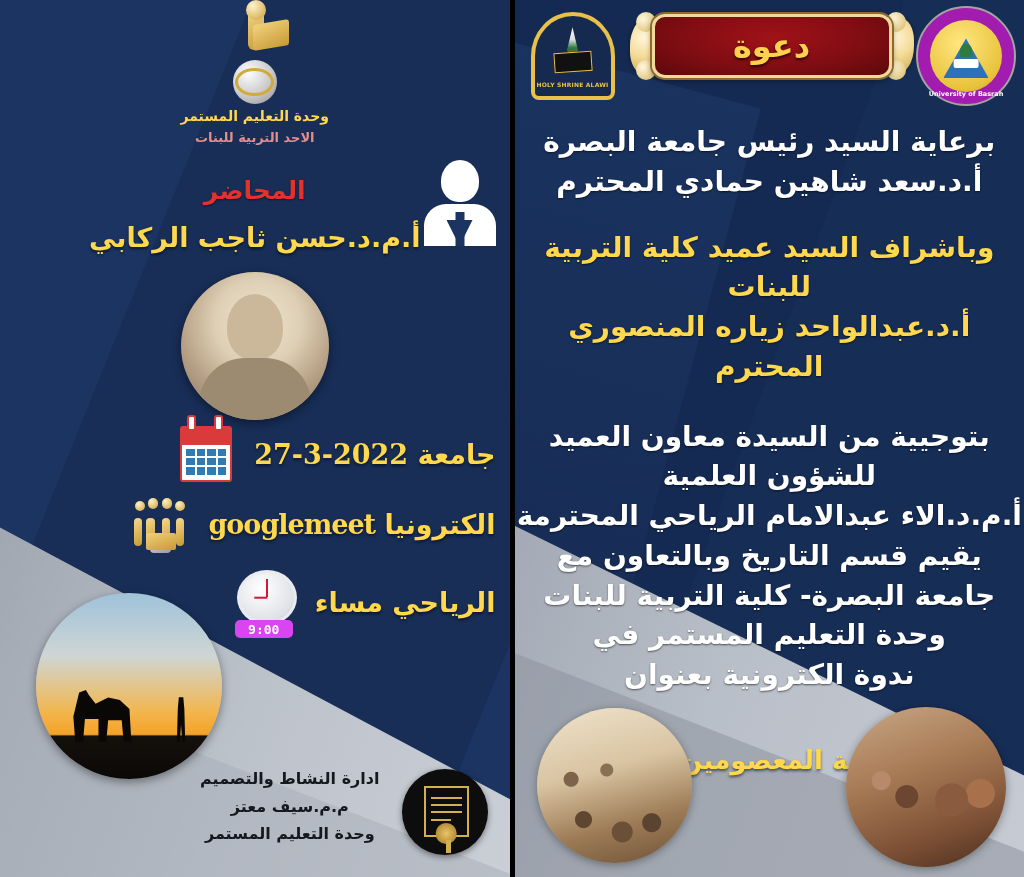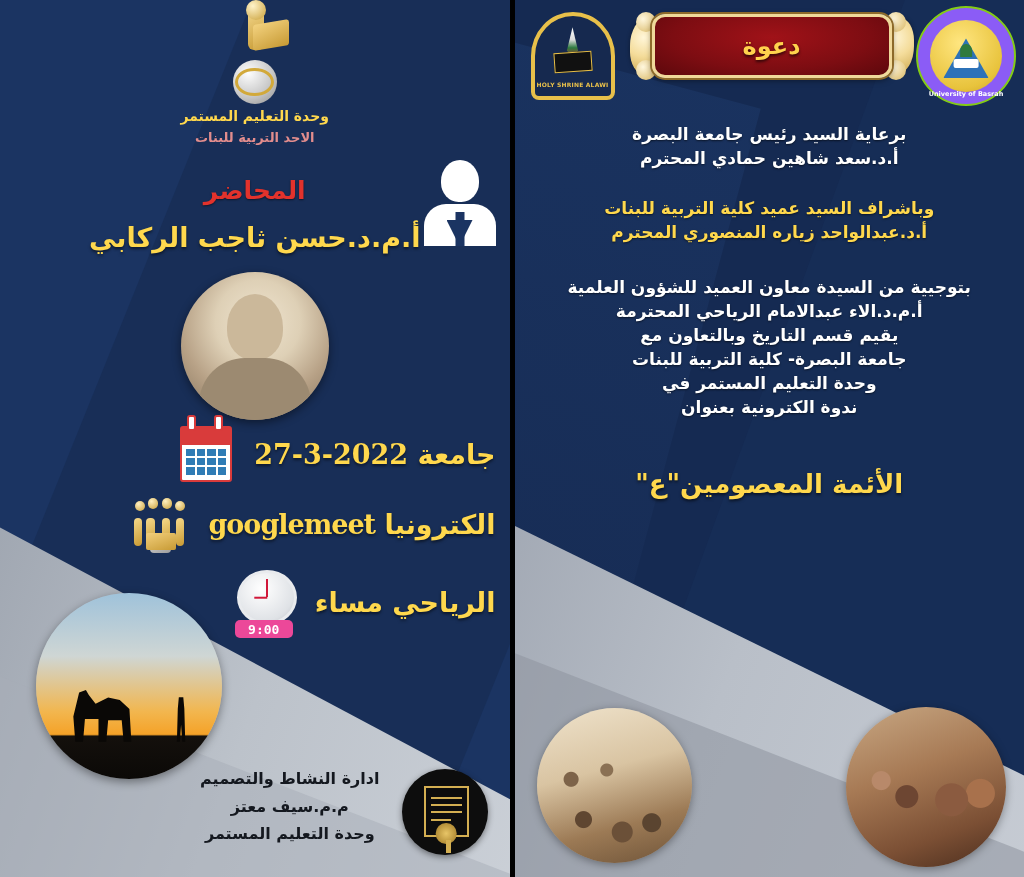--- a/index.html
+++ b/index.html
@@ -43,35 +43,35 @@
 
   
   .logo-mosque{position:absolute;top:6px;left:10px;width:96px;height:100px;z-index:6;}
   .logo-basrah{position:absolute;top:6px;right:8px;width:100px;height:100px;z-index:6;}
 
   .invite-badge{position:absolute;top:14px;left:137px;width:240px;height:64px;z-index:6;}
   .invite-plate{position:absolute;inset:0;border-radius:13px;
     background:radial-gradient(ellipse at 50% 35%,#a01218 0%,#7d0d12 60%,#5d080c 100%);
     border:3px solid #f0d99a;box-shadow:0 0 0 2px #8d6a2a,0 2px 6px rgba(0,0,0,.5);}
   .invite-text{position:absolute;inset:0;display:flex;align-items:center;justify-content:center;
-    color:#ffd24d;font-size:24px;font-weight:bold;letter-spacing:1px;
+    color:#ffd24d;font-size:32px;font-weight:bold;letter-spacing:1px;
     text-shadow:0 2px 3px rgba(0,0,0,.65);border-radius:22px;}
   .orn{position:absolute;top:4px;width:34px;height:56px;
     background:radial-gradient(circle at 40% 35%,#fff6d8 0%,#f4dc9a 45%,#c9a348 100%);
     border-radius:50% 40% 50% 40%;box-shadow:0 0 4px rgba(0,0,0,.4);}
   .orn.l{left:-22px;}
   .orn.r{right:-22px;}
   .orn:before,.orn:after{content:"";position:absolute;width:20px;height:20px;border-radius:50%;
     background:radial-gradient(circle at 35% 35%,#fff7dd,#d8b662);}
   .orn:before{top:-6px;left:6px;}
   .orn:after{bottom:-6px;left:6px;}
 
   
   .l-content{position:relative;z-index:5;padding-top:122px;text-align:center;}
-  .l-line{font-size:17px;font-weight:bold;line-height:1.42;color:#ffffff;
+  .l-line{font-size:28px;font-weight:bold;line-height:1.42;color:#ffffff;
     text-shadow:0 1px 2px rgba(0,0,0,.55);}
   .l-line.gold{color:#ffd84d;}
   .gap-a{height:26px;}
   .gap-b{height:30px;}
   .title-block{margin-top:46px;}
   .l-title{font-size:26px;font-weight:bold;color:#ffd84d;line-height:1.5;
     text-shadow:0 2px 3px rgba(0,0,0,.55);}
 
   .circ-img{position:absolute;border-radius:50%;overflow:hidden;z-index:6;
     box-shadow:0 2px 8px rgba(0,0,0,.35);}
@@ -158,21 +158,21 @@
     background:linear-gradient(160deg,#f2cf7c,#c79a34);border-radius:2px;}
   .meet .drum{position:absolute;bottom:4%;left:34%;width:32%;height:22%;border-radius:4px;
     background:linear-gradient(160deg,#e6e6e6,#9a9a9a);}
 
   .clockf{position:absolute;top:2px;left:4px;right:4px;height:72%;border-radius:50%;
     background:radial-gradient(circle at 40% 32%,#ffffff,#dfe2e6 70%,#b9bdc3 100%);
     border:3px solid #e9ebee;}
   .hand{position:absolute;background:#d1183a;transform-origin:bottom center;}
   .h-min{width:2px;height:38%;left:50%;top:12%;margin-left:-1px;}
   .h-hr{width:2px;height:26%;left:50%;top:24%;margin-left:-1px;transform:rotate(-90deg);}
-  .clock-lcd{position:absolute;bottom:-2px;left:2px;right:8px;height:26%;background:#ec4899;
+  .clock-lcd{position:absolute;bottom:-2px;left:2px;right:8px;height:26%;background:#d946ef;
     border-radius:5px;color:#fff;font-size:13px;font-weight:bold;
     display:flex;align-items:center;justify-content:center;
     font-family:"DejaVu Sans Mono","Liberation Mono",monospace;}
 
   .cert-doc{position:absolute;top:20%;left:26%;width:48%;height:54%;
     border:2px solid #d4af52;background:#0d0d0d;}
   .cert-doc i{position:absolute;left:12%;right:12%;height:2px;background:#d4af52;}
   .cert-seal{position:absolute;bottom:13%;left:52%;width:24%;height:24%;border-radius:50%;
     background:radial-gradient(circle,#e8c567,#9d7622);transform:translateX(-50%);}
   .cert-rib{position:absolute;bottom:2%;left:52%;width:6%;height:16%;background:#d4af52;}
@@ -181,22 +181,22 @@
     border-radius:50% 50% 8px 8px;background:#16294f;}
   .mosque-book{position:absolute;bottom:30%;left:26%;width:48%;height:22%;background:#111;
     transform:rotate(-4deg);border:1px solid #e8c04a;}
   .mosque-flame{position:absolute;top:14%;left:50%;transform:translateX(-50%);
     width:26%;height:40%;
     background:linear-gradient(180deg,#ffffff 0%,#dcdcdc 40%,#2c7a3f 65%,#c62828 100%);
     clip-path:polygon(50% 0%,78% 72%,50% 100%,22% 72%);}
   .mosque-cap{position:absolute;bottom:10%;left:0;right:0;text-align:center;
     font-size:6px;color:#e8c04a;font-weight:bold;letter-spacing:.2px;}
 
-  .basrah-ring{position:absolute;inset:0;border-radius:50%;background:#8b5cf6;
-    border:2px solid #84cc16;}
+  .basrah-ring{position:absolute;inset:0;border-radius:50%;background:#a21caf;
+    border:2px solid #a3a3a3;}
   .basrah-inner{position:absolute;inset:12%;border-radius:50%;
     background:radial-gradient(circle at 42% 32%,#ffe680,#e8c33c 70%,#c79f22 100%);}
   .basrah-tri{position:absolute;left:50%;top:26%;width:62%;height:54%;
     transform:translateX(-50%);background:#2c72b8;
     clip-path:polygon(50% 0%,100% 100%,0% 100%);}
   .basrah-palm{position:absolute;left:50%;top:34%;width:16%;height:18%;
     transform:translateX(-50%);background:#2f7a3d;border-radius:50% 50% 0 0;}
   .basrah-book{position:absolute;left:50%;top:54%;width:34%;height:12%;
     transform:translateX(-50%);background:#fff;border-radius:2px;}
   .basrah-txt{position:absolute;bottom:6%;left:0;right:0;text-align:center;

